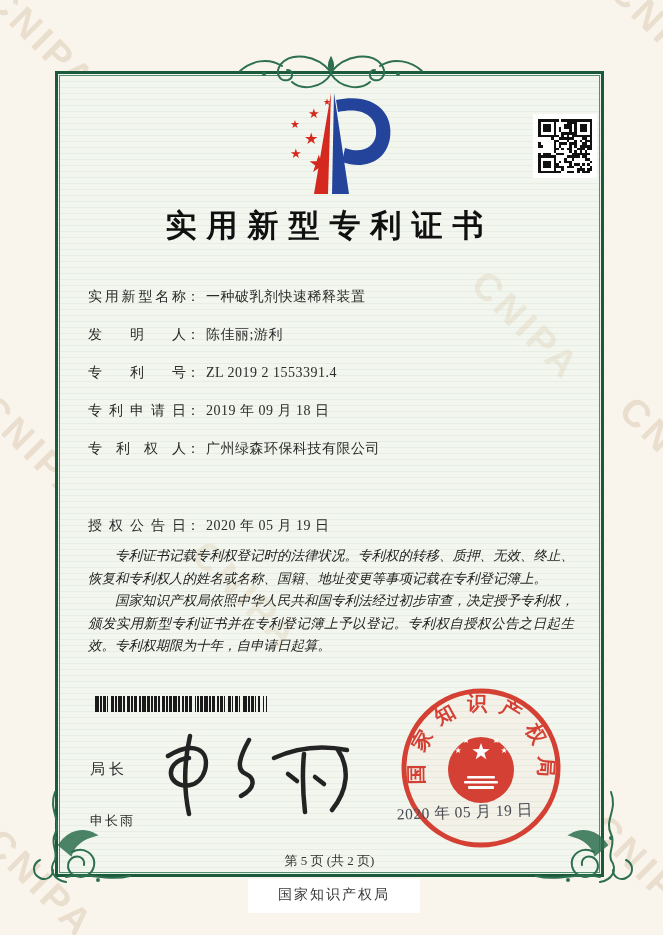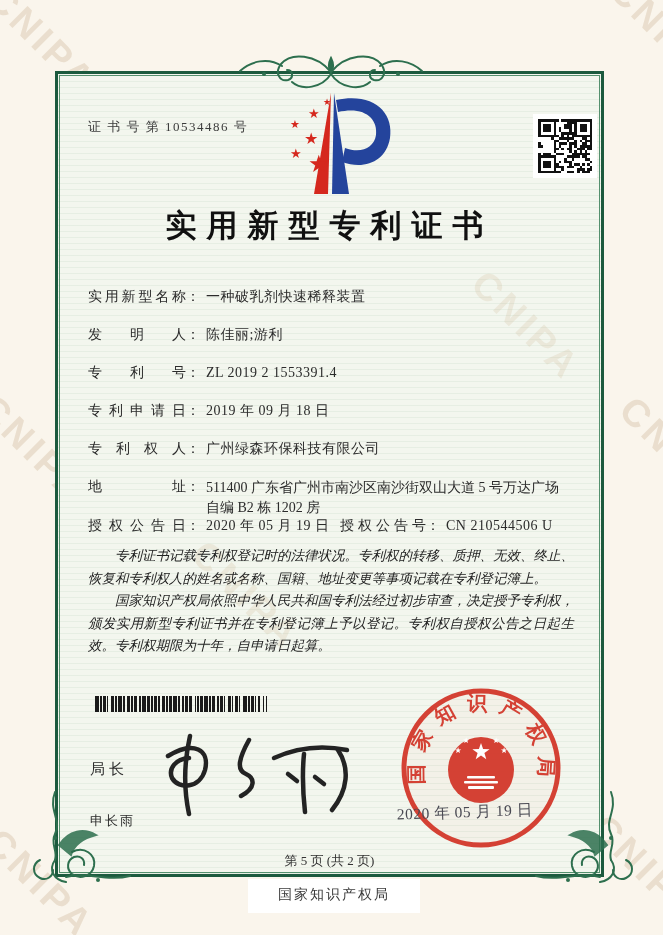--- a/index.html
+++ b/index.html
@@ -54,21 +54,20 @@
   <div class="wm" style="left:606px;top:430px">CNIPA</div>
   <div class="wm" style="left:-28px;top:862px">CNIPA</div>
   <div class="wm" style="left:578px;top:848px">CNIPA</div>
 
   <div class="frame">
     <div class="frame-inner"></div>
 
     <div class="wm inner" style="left:400px;top:230px">CNIPA</div>
     <div class="wm inner" style="left:120px;top:500px">CNIPA</div>
 
-    <div class="cert-no">证 书 号 第 10534486 号</div>
 
     <div class="logo">
       <svg width="130" height="112" viewBox="0 0 130 112">
         <polygon points="63,3 60,104 46,104" fill="#d5281e"></polygon>
         <polygon points="66,3 81,104 64,104" fill="#24449c"></polygon>
         <path d="M68,10 C105,2 126,22 122,48 C118,72 96,80 74,72 L77,58 C93,64 106,58 108,45 C110,28 96,16 70,22 Z" fill="#24449c"></path>
         <text x="40" y="82" font-size="24" fill="#d5281e">★</text>
         <text x="22" y="68" font-size="13" fill="#d5281e">★</text>
         <text x="36" y="54" font-size="16" fill="#d5281e">★</text>
         <text x="22" y="38" font-size="11" fill="#d5281e">★</text>
@@ -533,28 +532,22 @@
     </div>
     <div class="row" style="top:290px">
       <span class="flabel">专利号</span><span class="colon">：</span><span class="fvalue">ZL 2019 2 1553391.4</span>
     </div>
     <div class="row" style="top:328px">
       <span class="flabel">专利申请日</span><span class="colon">：</span><span class="fvalue">2019 年 09 月 18 日</span>
     </div>
     <div class="row" style="top:366px">
       <span class="flabel">专利权人</span><span class="colon">：</span><span class="fvalue">广州绿森环保科技有限公司</span>
     </div>
-    <div class="row" style="top:404px">
-      <span class="flabel">地址</span><span class="colon">：</span><span class="addr-block"><span>511400 广东省广州市南沙区南沙街双山大道 5 号万达广场</span><br><span>自编 B2 栋 1202 房</span></span>
-    </div>
     <div class="row" style="top:443px">
       <span class="flabel">授权公告日</span><span class="colon">：</span><span class="fvalue">2020 年 05 月 19 日</span>
-      <span class="pair2">
-        <span class="flabel narrow">授权公告号</span><span class="colon">：</span><span class="fvalue">CN 210544506 U</span>
-      </span>
     </div>
 
     <div class="paras">
       <p>专利证书记载专利权登记时的法律状况。专利权的转移、质押、无效、终止、恢复和专利权人的姓名或名称、国籍、地址变更等事项记载在专利登记簿上。</p>
       <p>国家知识产权局依照中华人民共和国专利法经过初步审查，决定授予专利权，颁发实用新型专利证书并在专利登记簿上予以登记。专利权自授权公告之日起生效。专利权期限为十年，自申请日起算。</p>
     </div>
 
     <div class="barcode" id="barcode">
         <span style="display: block; height: 100%; flex: 0 0 auto; width: 4.05px; background: rgb(26, 26, 26);"></span>
         <span style="display: block; height: 100%; flex: 0 0 auto; width: 1.35px; background: transparent;"></span>

